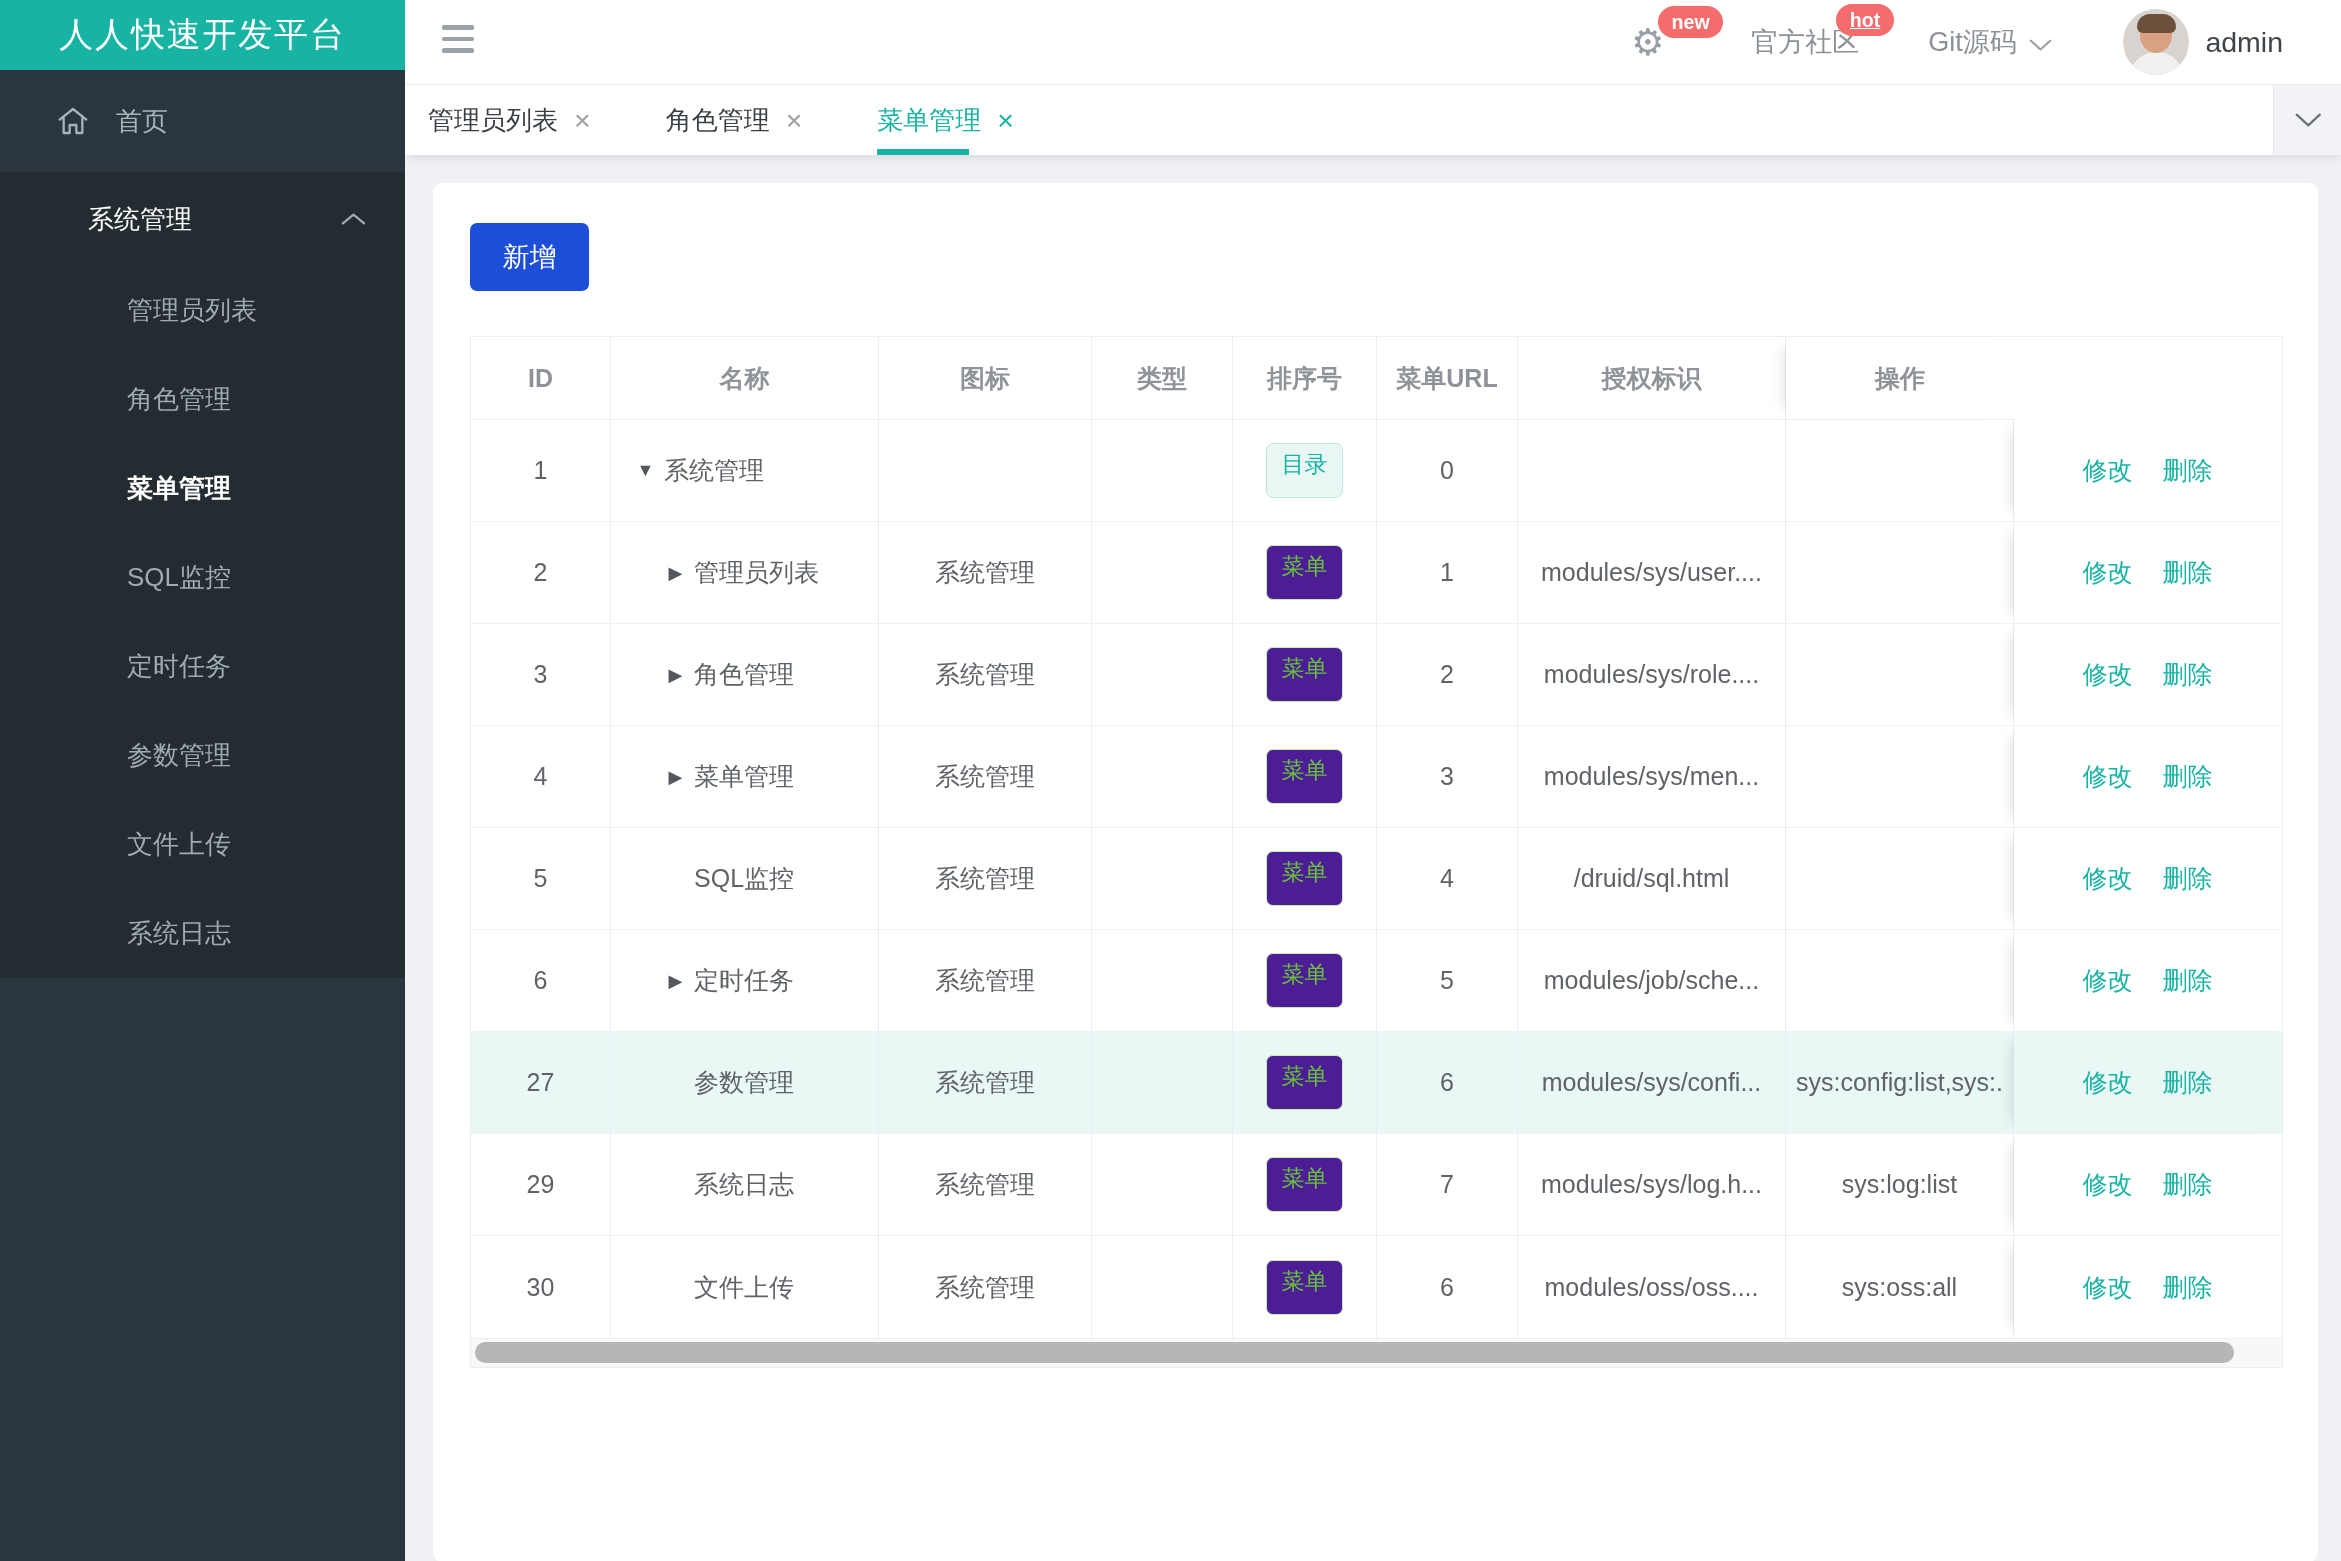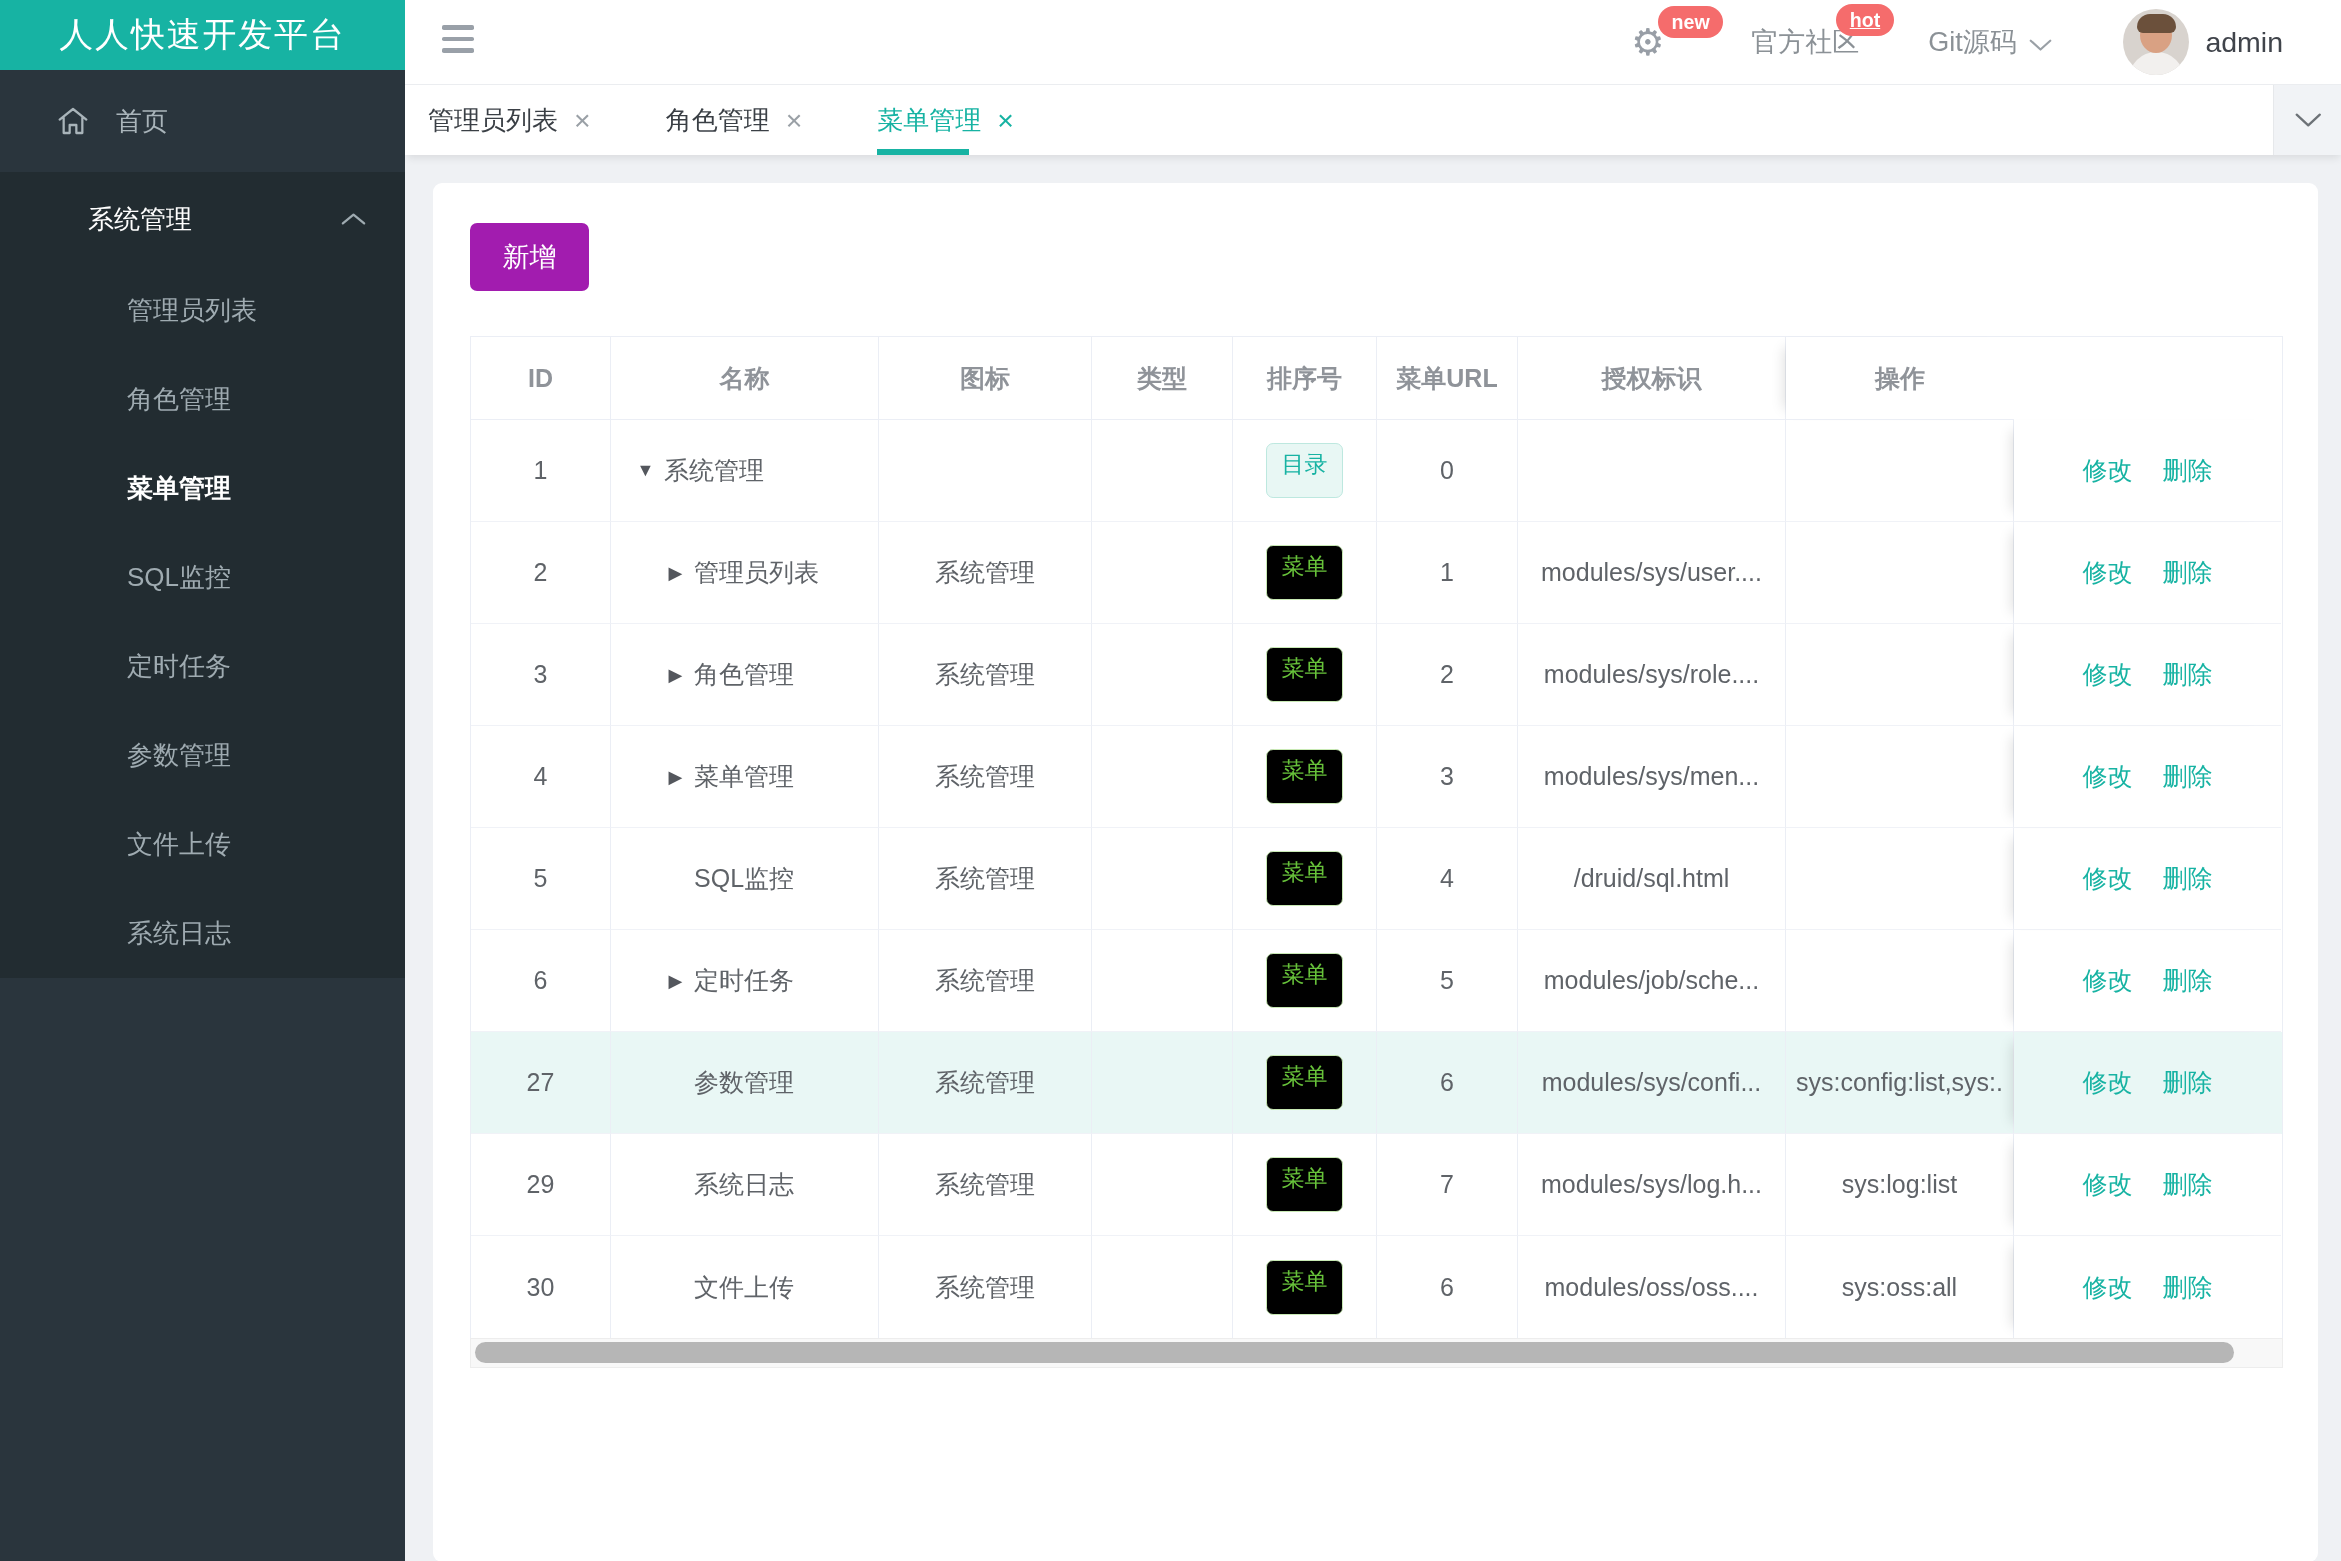--- a/index.html
+++ b/index.html
@@ -45,39 +45,39 @@
   .tabs { position:absolute; left:23px; top:0; height:100%; display:flex; align-items:center; }
   .tab { display:flex; align-items:center; height:100%; position:relative; margin-right:75px; font-size:26px; color:#3a3f45; cursor:pointer; }
   .tab .close { margin-left:16px; color:#9aa0a6; font-size:28.5px; line-height:1; }
   .tab.active { color:#17b3a3; }
   .tab.active .close { color:#17b3a3; }
   .tab.active::after { content:""; position:absolute; left:0; bottom:0; height:6.2px; width:calc(100% - 45px); background:#17b3a3; }
   .tab-chevron { position:absolute; right:0; top:0; width:69px; height:100%; background:#f1f3f6; border-left:1.8px solid #e6e8eb;
                  display:flex; align-items:center; justify-content:center; cursor:pointer; }
   
   .panel { position:absolute; left:433px; top:183px; width:1885px; height:1379px; background:#fff; border-radius:9px; z-index:2; }
-  .add-btn { position:absolute; left:37px; top:40px; width:119px; height:68px; background:#a21caf; color:#fff;
+  .add-btn { position:absolute; left:37px; top:40px; width:119px; height:68px; background:#1d4ed8; color:#fff;
              font-size:27px; border:none; border-radius:7.1px; cursor:pointer; font-family:inherit; }
   .table { position:absolute; left:37px; top:153px; width:1813px; border:1.8px solid #ebeef5; background:#fff; }
   .tr { display:grid; grid-template-columns:140px 268px 213px 141px 144px 141px 268px 228px 267px; height:102px; }
   .tr.head { height:83px; }
   .td { display:flex; align-items:center; justify-content:center; border-right:1.8px solid #ebeef5; border-bottom:1.8px solid #f0f2f7;
         overflow:hidden; white-space:nowrap; color:#5f6368; }
   .tr .td:last-child { border-right:none; }
   .tr.head .td { color:#8f9399; font-weight:bold; border-bottom:1.8px solid #ebeef5; }
   .tr:last-child .td { border-bottom:none; }
   .td.name { justify-content:flex-start; }
   .td.op { box-shadow:-12.5px 0 12.5px -10.7px rgba(0,0,0,0.13); }
   .tr.highlight { background:#e9f7f5; }
   .arrow { font-size:18px; color:#54575d; width:23px; text-align:center; margin-right:7.1px; flex:none; cursor:pointer; }
   .arrow.blank { visibility:hidden; cursor:default; }
   .indent0 { padding-left:23px; } .indent1 { padding-left:53px; }
   .badge { display:inline-block; height:55px; line-height:41px; padding:0 14.2px; border-radius:7.1px; font-size:23px; border:1.8px solid; }
   .badge.dir  { color:#17b3a3; background:#e8f7f4; border-color:#bde8df; }
-  .badge.menu { color:#67c23a; background:#000000; border-color:#c8e9b4; }
+  .badge.menu { color:#67c23a; background:#4c1d95; border-color:#c8e9b4; }
   .op-link { color:#17b3a3; margin:0 15px; cursor:pointer; text-decoration:none; }
   .hscroll { position:absolute; left:37px; top:1155px; width:1813px; height:30px; background:#f8f8f8; border:1.8px solid #ededed; }
   .hthumb { position:absolute; left:3.6px; top:2.7px; width:1759px; height:21.4px; border-radius:10.7px; background:#b6b6b6; cursor:grab; }
 </style>
 </head>
 <body>
 
 <aside class="sidebar">
   <div class="logo">人人快速开发平台</div>
   <div class="side-home">

